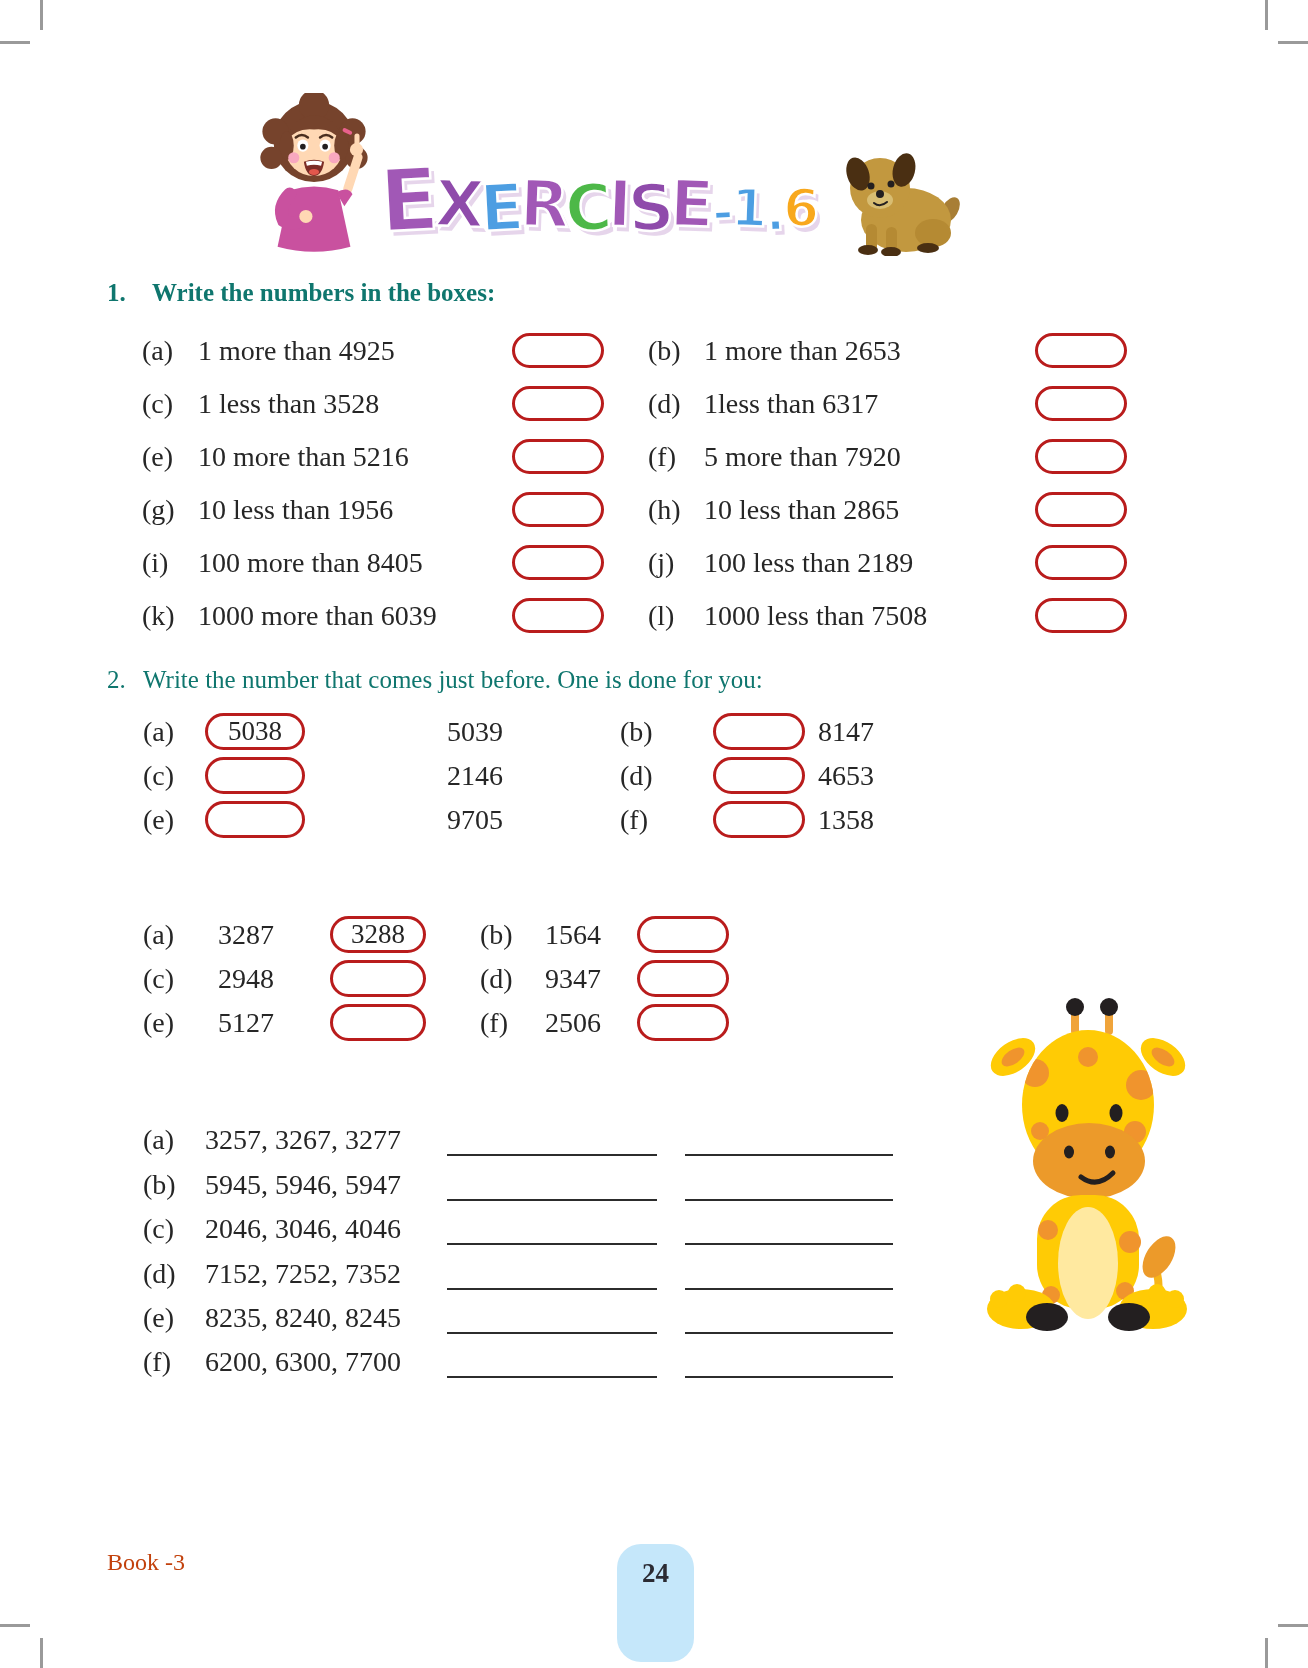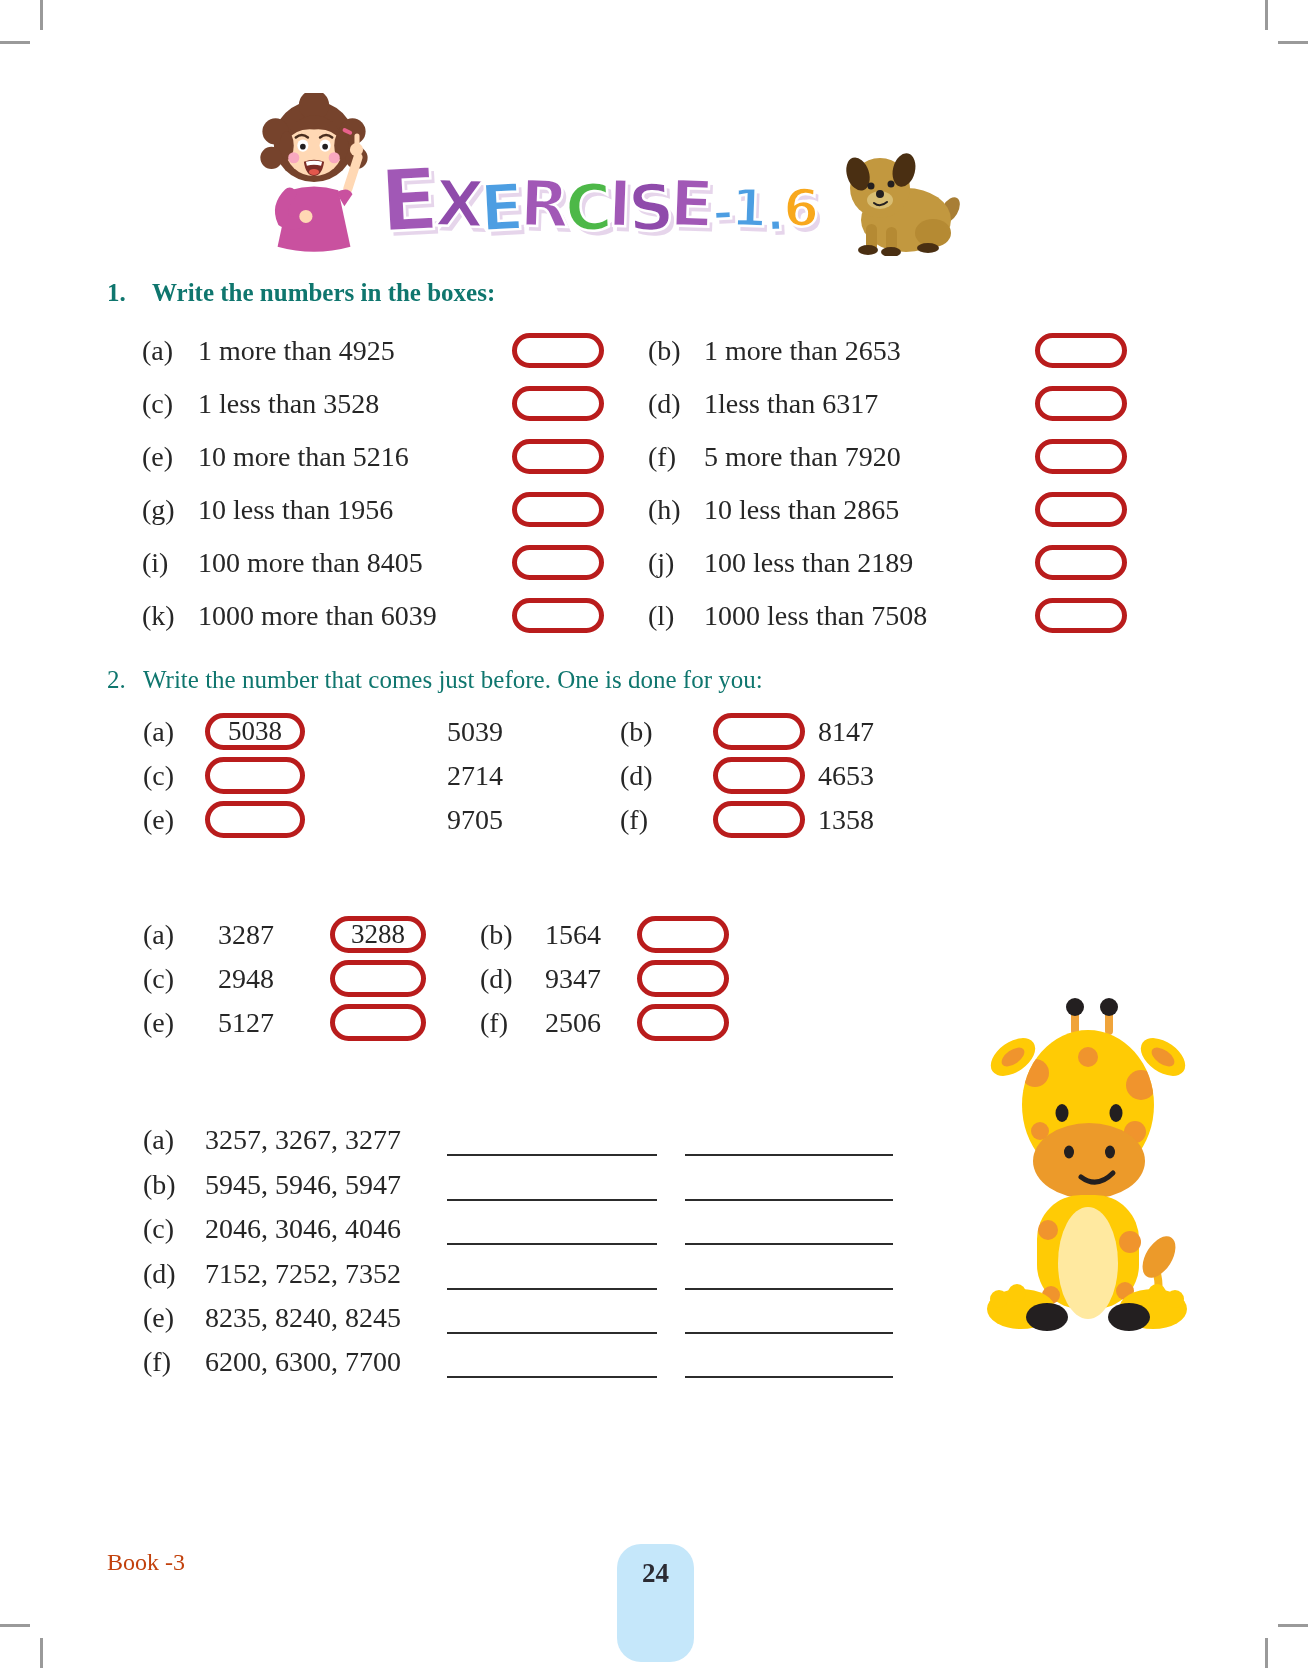--- a/index.html
+++ b/index.html
@@ -10,21 +10,21 @@
   .sec-head{position:absolute;color:#0f766e;font-size:25px;white-space:nowrap;}
   .sec-head.bold{font-weight:bold;}
   .sec-head .num{display:inline-block;width:36px;}
   .sec-head.bold .num{width:45px;}
   
   .q{position:absolute;font-size:28px;line-height:35px;white-space:nowrap;display:flex;}
   .q .lbl{display:inline-block;width:56px;flex:none;}
   .abs-num{position:absolute;font-size:28px;line-height:37px;white-space:nowrap;}
   .abs-lbl{position:absolute;font-size:28px;line-height:37px;white-space:nowrap;}
   
-  .pill{position:absolute;border:5px solid #b91c1c;border-radius:19px;background:#fff;
+  .pill{position:absolute;border:3px solid #b91c1c;border-radius:19px;background:#fff;
         display:flex;align-items:center;justify-content:center;box-sizing:border-box;}
   .pill .pans{font-size:27px;color:#262626;}
   
   .blank{position:absolute;border-bottom:2px solid #2c2c2c;height:33px;}
   
   .title-wrap{position:absolute;left:380px;top:148px;white-space:nowrap;
               font-family:"DejaVu Sans",sans-serif;font-weight:bold;}
   .bub{display:inline-block;-webkit-text-stroke:2.5px #ffffff;
        text-shadow:4px 5px 0 rgba(210,178,218,0.55);vertical-align:baseline;}
   .bub.big{font-size:86px;}
@@ -192,21 +192,21 @@
   <span class="abs-lbl" style="left:620px;top:713px">(b)</span>
   <div class="pill" style="left:713px;top:713px;width:92px;height:37px">
       <span class="pans"></span>
     </div>
   <span class="abs-num" style="left:818px;top:713px">8147</span>
 
   <span class="abs-lbl" style="left:143px;top:757px">(c)</span>
   <div class="pill" style="left:205px;top:757px;width:100px;height:37px">
       <span class="pans"></span>
     </div>
-  <span class="abs-num" style="left:447px;top:757px">2714</span>
+  <span class="abs-num" style="left:447px;top:757px">2146</span>
   <span class="abs-lbl" style="left:620px;top:757px">(d)</span>
   <div class="pill" style="left:713px;top:757px;width:92px;height:37px">
       <span class="pans"></span>
     </div>
   <span class="abs-num" style="left:818px;top:757px">4653</span>
 
   <span class="abs-lbl" style="left:143px;top:801px">(e)</span>
   <div class="pill" style="left:205px;top:801px;width:100px;height:37px">
       <span class="pans"></span>
     </div>

